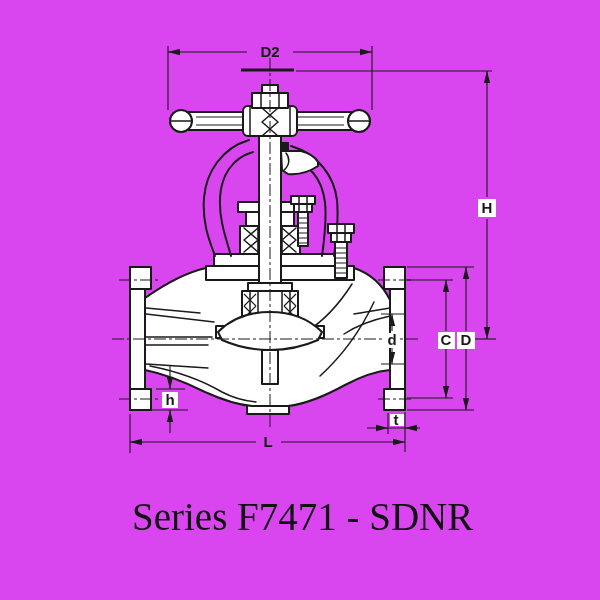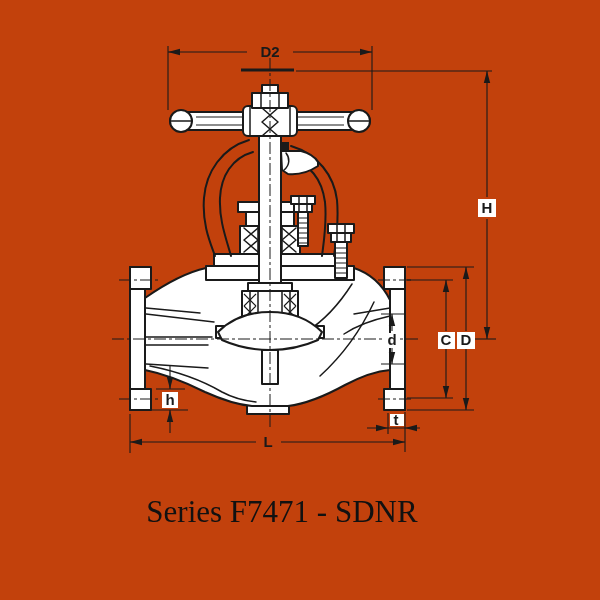--- a/index.html
+++ b/index.html
@@ -1,28 +1,28 @@
 <!DOCTYPE html>
 <html><head>
 <meta charset="utf-8">
 <style>
   html,body{margin:0;padding:0;background:#fff;}
-  .canvas{position:relative;width:600px;height:600px;background:#c2410c;overflow:hidden;
+  .canvas{position:relative;width:600px;height:600px;background:#d946ef;overflow:hidden;
           font-family:"Liberation Sans",sans-serif;}
   svg{position:absolute;left:0;top:0;}
   .ol{fill:none;stroke:#1a1a1a;stroke-width:2;stroke-linejoin:round;stroke-linecap:round;}
   .olf{fill:#fff;stroke:#1a1a1a;stroke-width:2;stroke-linejoin:round;}
   .inl{fill:none;stroke:#1a1a1a;stroke-width:1.5;stroke-linejoin:round;stroke-linecap:round;}
   .thin{fill:none;stroke:#1a1a1a;stroke-width:1.1;}
   .cl{fill:none;stroke:#1a1a1a;stroke-width:1;stroke-dasharray:12 3 3 3;}
   .arr{fill:#1a1a1a;stroke:none;}
   .dimtxt{font-family:"Liberation Sans",sans-serif;font-size:15px;font-weight:600;fill:#1a1a1a;}
   .lblbg{fill:#fff;stroke:none;}
   .caption{position:absolute;left:132px;top:494px;width:300px;text-align:center;
-           font-family:"Liberation Serif",serif;font-size:31px;color:#111;white-space:nowrap;}
+           font-family:"Liberation Serif",serif;font-size:39px;color:#111;white-space:nowrap;}
 </style>
 </head>
 <body>
 
 <div class="canvas">
 <svg width="600" height="600" viewBox="0 0 600 600">
 
   <g>
 
     <rect class="olf" x="247" y="398" width="42" height="16"></rect>

